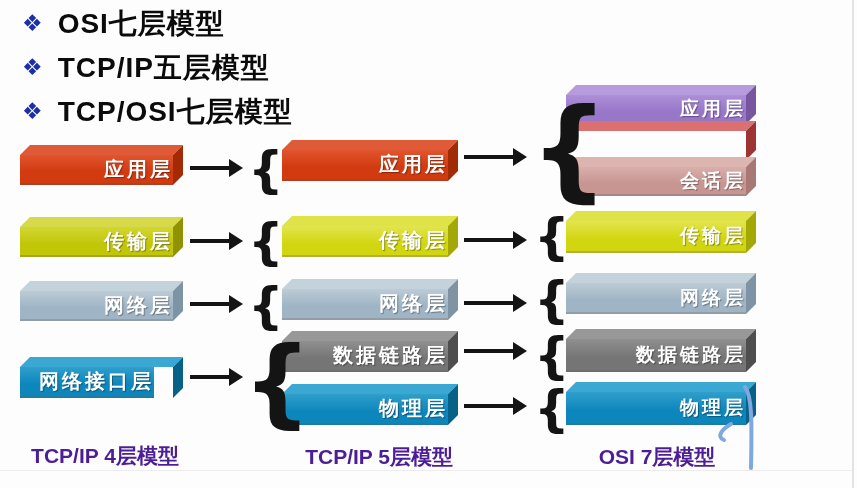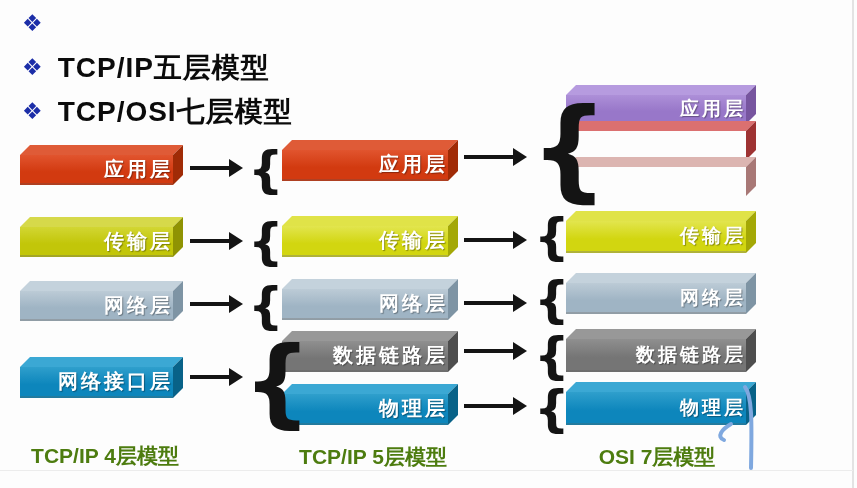--- a/index.html
+++ b/index.html
@@ -19,35 +19,36 @@
               letter-spacing:3px;text-shadow:1px 1px 1px rgba(0,0,0,.35);white-space:nowrap;
               border-bottom:2px solid rgba(0,0,0,.22);}
   
   .arrow{position:absolute;background:#141414;height:4px;}
   .arrow::after{content:"";position:absolute;right:-13px;top:-7px;width:0;height:0;
                 border-left:14px solid #141414;border-top:9px solid transparent;border-bottom:9px solid transparent;}
   
   .brace{position:absolute;font-weight:bold;color:#141414;display:flex;align-items:center;
          font-family:"DejaVu Sans",sans-serif;}
   
-  .caption{position:absolute;font-size:21px;font-weight:bold;color:#4d7c0f;text-align:center;
+  .caption{position:absolute;font-size:21px;font-weight:bold;color:#4c1d95;text-align:center;
            white-space:nowrap;width:160px;}
   
   .right-edge{position:absolute;top:0;left:852px;width:2px;height:488px;background:#E3E3E3;}
   .bottom-edge{position:absolute;top:470px;left:0;width:853px;height:1px;background:#ECECEC;}
   .annotation-svg{position:absolute;left:0;top:0;pointer-events:none;}
 </style>
 </head>
 <body>
 
 <div class="page">
 
   <div class="titles">
     <div class="title-row">
       <span class="bullet">❖</span>
+      <span class="title-text">OSI七层模型</span>
     </div>
     <div class="title-row">
       <span class="bullet">❖</span>
       <span class="title-text">TCP/IP五层模型</span>
     </div>
     <div class="title-row">
       <span class="bullet">❖</span>
       <span class="title-text">TCP/OSI七层模型</span>
     </div>
   </div>
@@ -70,21 +71,21 @@
       <div class="box3d" style="left: 20px; top: 281px; width: 163px; height: 40px;">
         <div class="face top-face" style="width: 153px; height: 10px; background: rgb(196, 210, 220);"></div>
         <div class="face side-face" style="left: 153px; top: 10px; width: 10px; height: 30px; background: rgb(126, 148, 164);"></div>
         <div class="face front-face" style="left: 0px; top: 10px; width: 153px; height: 30px; background: linear-gradient(rgb(188, 203, 214) 0%, rgb(159, 180, 196) 60%); font-size: 20px;">
           <span>网络层</span>
         </div>
       </div>
       <div class="box3d" style="left: 20px; top: 357px; width: 163px; height: 41px;">
         <div class="face top-face" style="width: 153px; height: 10px; background: rgb(59, 168, 212);"></div>
         <div class="face side-face" style="left: 153px; top: 10px; width: 10px; height: 31px; background: rgb(8, 98, 136);"></div>
-        <div class="face front-face" style="left: 0px; top: 10px; width: 153px; height: 31px; background: linear-gradient(rgb(47, 159, 204) 0%, rgb(13, 134, 188) 60%); font-size: 20px;">
+        <div class="face front-face" style="left: 0px; top: 10px; width: 134px; height: 31px; background: linear-gradient(rgb(47, 159, 204) 0%, rgb(13, 134, 188) 60%); font-size: 20px;">
           <span>网络接口层</span>
         </div>
       </div>
       <div class="caption" style="left: 25px; top: 442px;">TCP/IP 4层模型</div>
       <div class="box3d" style="left: 282px; top: 140px; width: 176px; height: 41px;">
         <div class="face top-face" style="width: 166px; height: 10px; background: rgb(223, 91, 55);"></div>
         <div class="face side-face" style="left: 166px; top: 10px; width: 10px; height: 31px; background: rgb(160, 43, 6);"></div>
         <div class="face front-face" style="left: 0px; top: 10px; width: 166px; height: 31px; background: linear-gradient(rgb(225, 84, 46) 0%, rgb(210, 58, 16) 60%); font-size: 20px;">
           <span>应用层</span>
         </div>
@@ -110,35 +111,38 @@
           <span>数据链路层</span>
         </div>
       </div>
       <div class="box3d" style="left: 282px; top: 384px; width: 176px; height: 41px;">
         <div class="face top-face" style="width: 166px; height: 10px; background: rgb(59, 168, 212);"></div>
         <div class="face side-face" style="left: 166px; top: 10px; width: 10px; height: 31px; background: rgb(8, 98, 136);"></div>
         <div class="face front-face" style="left: 0px; top: 10px; width: 166px; height: 31px; background: linear-gradient(rgb(47, 159, 204) 0%, rgb(13, 134, 188) 60%); font-size: 20px;">
           <span>物理层</span>
         </div>
       </div>
-      <div class="caption" style="left: 293px; top: 443px;">TCP/IP 5层模型</div>
+      <div class="caption" style="left: 293px; top: 443px; text-align: right;">TCP/IP 5层模型</div>
       <div class="box3d" style="left: 566px; top: 85px; width: 190px; height: 39px;">
         <div class="face top-face" style="width: 180px; height: 10px; background: rgb(182, 155, 223);"></div>
         <div class="face side-face" style="left: 180px; top: 10px; width: 10px; height: 29px; background: rgb(119, 85, 159);"></div>
         <div class="face front-face" style="left: 0px; top: 10px; width: 180px; height: 29px; background: linear-gradient(rgb(173, 143, 216) 0%, rgb(152, 119, 201) 60%); font-size: 19px;">
           <span>应用层</span>
         </div>
       </div>
       <div class="box3d" style="left: 566px; top: 121px; width: 190px; height: 39px;">
         <div class="face top-face" style="width: 180px; height: 10px; background: rgb(219, 112, 112);"></div>
         <div class="face side-face" style="left: 180px; top: 10px; width: 10px; height: 29px; background: rgb(158, 51, 51);"></div>
       </div>
       <div class="box3d" style="left: 566px; top: 157px; width: 190px; height: 39px;">
         <div class="face top-face" style="width: 180px; height: 10px; background: rgb(220, 181, 177);"></div>
         <div class="face side-face" style="left: 180px; top: 10px; width: 10px; height: 29px; background: rgb(168, 120, 118);"></div>
+        <div class="face front-face" style="left: 0px; top: 10px; width: 180px; height: 29px; background: linear-gradient(rgb(217, 175, 171) 0%, rgb(199, 150, 147) 60%); font-size: 19px;">
+          <span>会话层</span>
+        </div>
       </div>
       <div class="box3d" style="left: 566px; top: 211px; width: 190px; height: 42px;">
         <div class="face top-face" style="width: 180px; height: 10px; background: rgb(224, 227, 72);"></div>
         <div class="face side-face" style="left: 180px; top: 10px; width: 10px; height: 32px; background: rgb(164, 168, 6);"></div>
         <div class="face front-face" style="left: 0px; top: 10px; width: 180px; height: 32px; background: linear-gradient(rgb(226, 229, 78) 0%, rgb(210, 214, 16) 60%); font-size: 19px;">
           <span>传输层</span>
         </div>
       </div>
       <div class="box3d" style="left: 566px; top: 273px; width: 190px; height: 41px;">
         <div class="face top-face" style="width: 180px; height: 10px; background: rgb(196, 210, 220);"></div>

